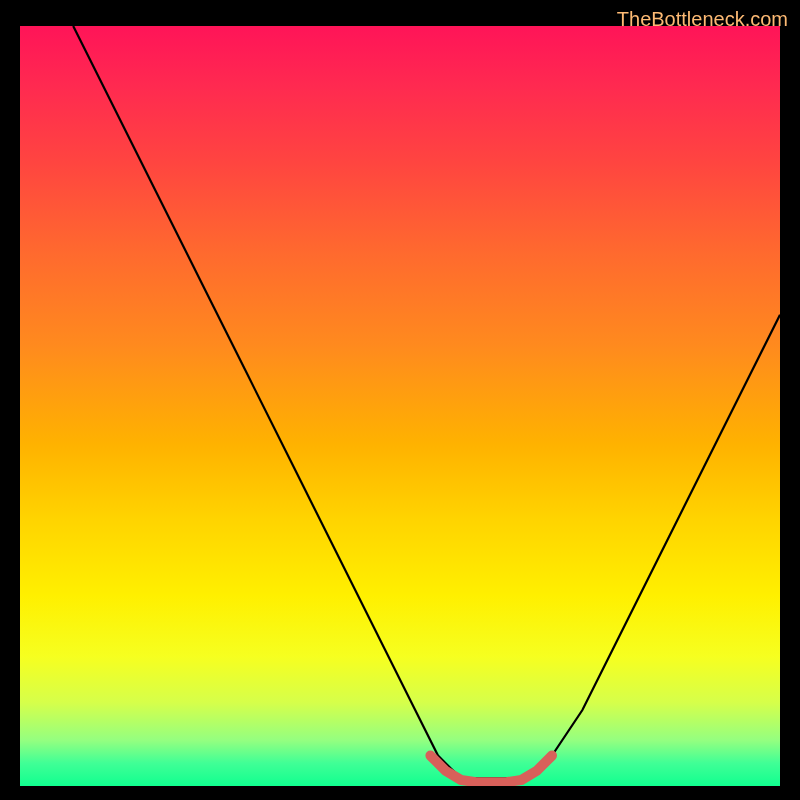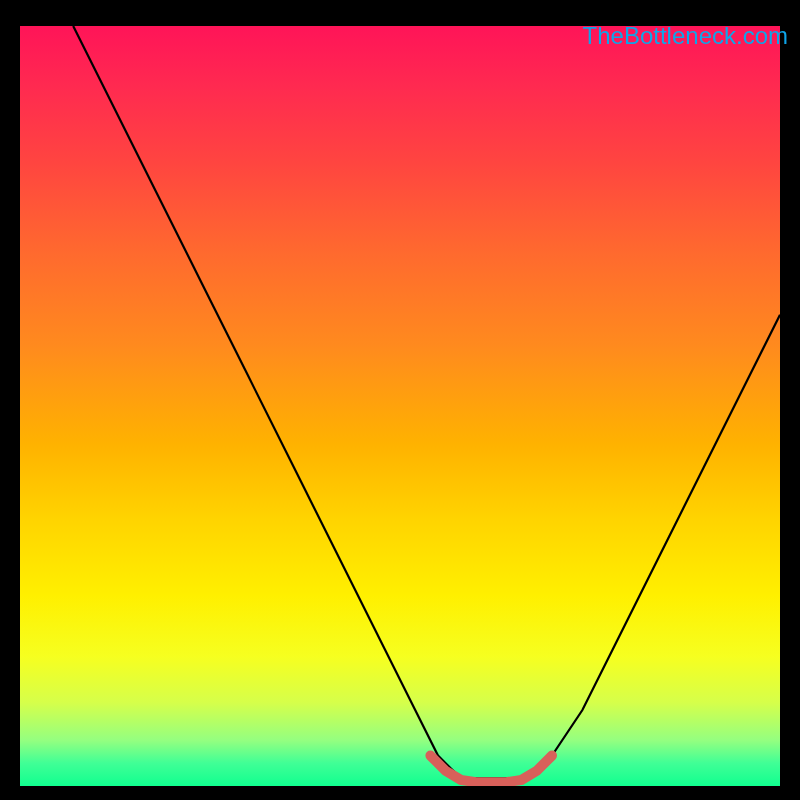--- a/index.html
+++ b/index.html
@@ -7,24 +7,24 @@
     padding: 0;
     width: 800px;
     height: 800px;
     background: #000;
     position: relative;
     font-family: Arial, sans-serif;
     overflow: hidden;
   }
   .watermark {
     position: absolute;
-    top: 22px;
+    top: 8px;
     right: 12px;
-    color: #0ea5e9;
-    font-size: 24px;
+    color: #fdba74;
+    font-size: 20px;
     font-weight: 500;
     z-index: 10;
   }
   .plot-area {
     position: absolute;
     left: 20px;
     top: 26px;
     width: 760px;
     height: 760px;
   }

